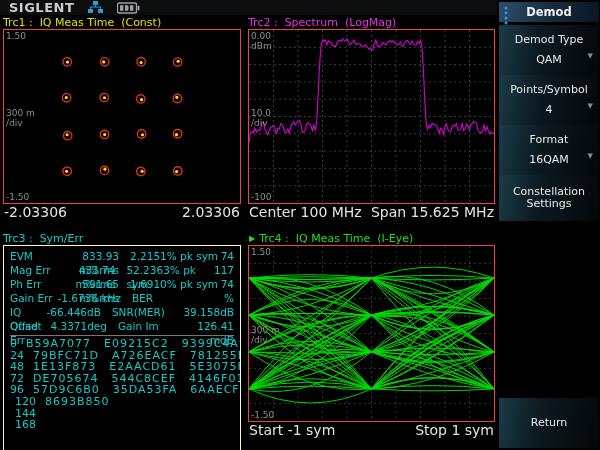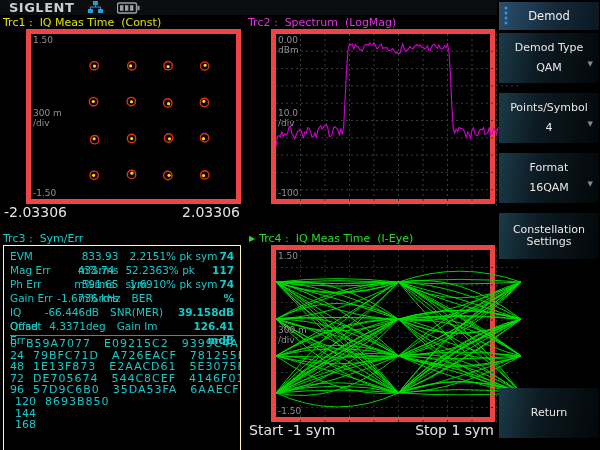--- a/index.html
+++ b/index.html
@@ -10,42 +10,42 @@
   
   .topbar{height:22px;background:#0b0d0f;display:flex;align-items:center;padding-left:9px;gap:14px;}
   .logo{color:#c9ced3;font-weight:bold;font-size:13px;letter-spacing:.5px;}
   
   .quad{flex:1;display:grid;grid-template-columns:243px 254px;grid-template-rows:205px 1fr;}
   .win{display:flex;flex-direction:column;padding:0 2px 0 3px;}
   .win.right{padding:0 2px 0 5px;}
   .wtitle{height:14px;font-size:11px;line-height:13px;white-space:pre;display:flex;align-items:center;}
   .t-yellow{color:#e0e000;} .t-magenta{color:#e232e2;} .t-cyan{color:#10cccc;} .t-green{color:#22dd22;}
   .arrow-ind{color:#22dd22;font-size:8px;margin:0 4px 0 1px;}
-  .plot{position:relative;border:5px solid #ef4444;background:#000;flex:0 0 auto;margin-left:23px;}
+  .plot{position:relative;border:1px solid #ef4444;background:#000;flex:0 0 auto;}
   .waxis{height:16px;display:flex;justify-content:space-between;align-items:center;
          color:#e4e4e4;font-size:14px;padding:0 1px;}
   .scale{position:absolute;left:2px;color:#8f8f8f;font-size:9px;line-height:10px;z-index:3;}
   .scale.top{top:1px;} .scale.mid{top:45%;} .scale.bot{bottom:1px;}
   svg{display:block;}
   
   .symbox{border:1px solid #fef9c3;background:#000;height:212px;padding:3px 6px 0 6px;
           color:#17c8c8;overflow:hidden;}
   .erow{display:flex;height:14px;font-size:10.5px;line-height:14px;}
-  .ec1{width:50px;} .ec2{width:68px;text-align:right;} .ec3{width:98px;margin-left:11px;} .ec4{flex:1;text-align:right;font-weight:bold;}
+  .ec1{width:50px;} .ec2{width:68px;text-align:right;} .ec3{width:98px;margin-left:11px;} .ec4{flex:1;text-align:right;}
   .hexwrap{border-top:1px solid #777;margin-top:2px;padding-top:2px;}
   .hrow{display:flex;height:11.6px;font-size:11px;line-height:11.6px;letter-spacing:1px;}
   .haddr{width:26px;text-align:right;margin-right:9px;letter-spacing:0;}
   .hword{margin-right:13px;}
   
   .menu{width:103px;display:flex;flex-direction:column;background:#000;padding:2px 1px 2px 2px;}
-  .mheader{height:28px;margin-bottom:3px;display:flex;align-items:center;justify-content:center;position:relative;
+  .mheader{height:20px;margin-bottom:3px;display:flex;align-items:center;justify-content:center;position:relative;
            background:linear-gradient(100deg,#2b4f6e 0%,#16293a 55%,#0a1724 100%);
-           color:#f0f0f0;font-size:11.5px;}
+           color:#f0f0f0;font-size:11.5px;font-weight:bold;}
   .mdots{position:absolute;left:5px;top:4px;}
-  .mbtn{height:50px;margin-bottom:10px;position:relative;display:flex;flex-direction:column;
+  .mbtn{height:50px;margin-bottom:0;position:relative;display:flex;flex-direction:column;
         justify-content:space-evenly;align-items:center;text-align:center;
         background:linear-gradient(100deg,#1b3b49 0%,#0c1a21 40%,#030709 100%);
         color:#e8e8e8;font-size:11px;}
   .mbtn .mlabel{line-height:12px;padding:0 4px;}
   .mbtn .mvalue{line-height:12px;}
   .marrow{position:absolute;right:6px;bottom:15px;color:#7d8d96;font-size:7px;}
   .mspacer{flex:1;}
 </style>
 </head>
 <body>
@@ -149,20 +149,24 @@
               <line x1="0" y1="34.6" x2="245" y2="34.6" stroke="#3c3c3c" stroke-width="1" stroke-dasharray="2,3"></line>
               <line x1="0" y1="51.9" x2="245" y2="51.9" stroke="#3c3c3c" stroke-width="1" stroke-dasharray="2,3"></line>
               <line x1="0" y1="69.2" x2="245" y2="69.2" stroke="#3c3c3c" stroke-width="1" stroke-dasharray="2,3"></line>
               <line x1="0" y1="86.5" x2="245" y2="86.5" stroke="#3c3c3c" stroke-width="1" stroke-dasharray="2,3"></line>
               <line x1="0" y1="103.8" x2="245" y2="103.8" stroke="#3c3c3c" stroke-width="1" stroke-dasharray="2,3"></line>
               <line x1="0" y1="121.1" x2="245" y2="121.1" stroke="#3c3c3c" stroke-width="1" stroke-dasharray="2,3"></line>
               <line x1="0" y1="138.4" x2="245" y2="138.4" stroke="#3c3c3c" stroke-width="1" stroke-dasharray="2,3"></line>
               <line x1="0" y1="155.7" x2="245" y2="155.7" stroke="#3c3c3c" stroke-width="1" stroke-dasharray="2,3"></line>
               <polyline points="0.0,112.6 1.4,102.6 2.9,101.5 4.3,102.9 5.8,97.9 7.2,102.2 8.6,100.0 10.1,100.8 11.5,99.2 13.0,93.4 14.4,92.0 15.9,99.7 17.3,101.5 18.7,104.7 20.2,100.8 21.6,97.5 23.1,96.7 24.5,95.5 25.9,98.8 27.4,104.2 28.8,98.1 30.3,99.2 31.7,93.8 33.1,94.3 34.6,98.3 36.0,102.7 37.5,102.5 38.9,98.8 40.4,103.9 41.8,96.2 43.2,93.8 44.7,91.6 46.1,95.1 47.6,92.6 49.0,92.0 50.4,90.4 51.9,94.3 53.3,102.3 54.8,102.2 56.2,99.7 57.6,93.6 59.1,92.7 60.5,94.3 62.0,96.1 63.4,100.7 64.9,94.5 66.3,100.6 67.7,91.7 69.2,63.2 70.6,34.4 72.1,15.0 73.5,9.7 74.9,11.0 76.4,10.1 77.8,14.9 79.3,10.6 80.7,12.3 82.1,12.6 83.6,15.9 85.0,15.5 86.5,16.8 87.9,12.8 89.4,10.6 90.8,10.6 92.2,11.2 93.7,8.9 95.1,10.8 96.6,10.7 98.0,8.9 99.4,11.7 100.9,14.9 102.3,13.7 103.8,11.5 105.2,10.1 106.6,14.5 108.1,13.7 109.5,14.0 111.0,13.7 112.4,16.2 113.9,16.8 115.3,15.6 116.7,14.8 118.2,16.8 119.6,18.9 121.1,18.6 122.5,19.6 123.9,19.4 125.4,13.5 126.8,10.0 128.3,15.5 129.7,17.0 131.1,16.0 132.6,14.8 134.0,12.5 135.5,14.2 136.9,15.1 138.4,12.2 139.8,11.5 141.2,10.5 142.7,12.1 144.1,10.8 145.6,13.1 147.0,13.0 148.4,15.1 149.9,14.2 151.3,11.9 152.8,16.2 154.2,16.8 155.6,12.7 157.1,10.8 158.5,10.4 160.0,12.8 161.4,14.5 162.9,10.9 164.3,14.4 165.7,15.2 167.2,14.6 168.6,11.7 170.1,13.6 171.5,10.1 172.9,16.9 174.4,40.3 175.8,70.6 177.3,95.1 178.7,99.2 180.1,95.0 181.6,97.7 183.0,93.3 184.5,94.4 185.9,94.5 187.4,95.5 188.8,98.5 190.2,103.3 191.7,98.1 193.1,100.4 194.6,104.4 196.0,96.3 197.4,93.8 198.9,99.6 200.3,101.5 201.8,101.2 203.2,96.8 204.6,95.2 206.1,96.0 207.5,93.6 209.0,100.5 210.4,99.9 211.9,98.6 213.3,93.4 214.7,100.8 216.2,99.3 217.6,94.3 219.1,96.3 220.5,100.1 221.9,94.4 223.4,93.3 224.8,91.6 226.3,93.0 227.7,93.2 229.1,100.9 230.6,102.3 232.0,103.0 233.5,101.9 234.9,94.6 236.4,101.5 237.8,96.6 239.2,100.3 240.7,103.9 242.1,101.7 243.6,103.8 245.0,103.2" fill="none" stroke="#d400d4" stroke-width="1.1"></polyline>
             </svg>
+        </div>
+        <div class="waxis">
+          <span>Center 100 MHz</span>
+          <span>Span 15.625 MHz</span>
         </div>
       </div>
 
       <div class="win" style="padding-top:11px;">
         <div class="wtitle t-cyan">Trc3 :  Sym/Err</div>
         <div class="symbox">
           <div id="err-rows">
               <div class="erow">
                 <span class="ec1">EVM</span>
                 <span class="ec2">833.93 m%rms</span>

